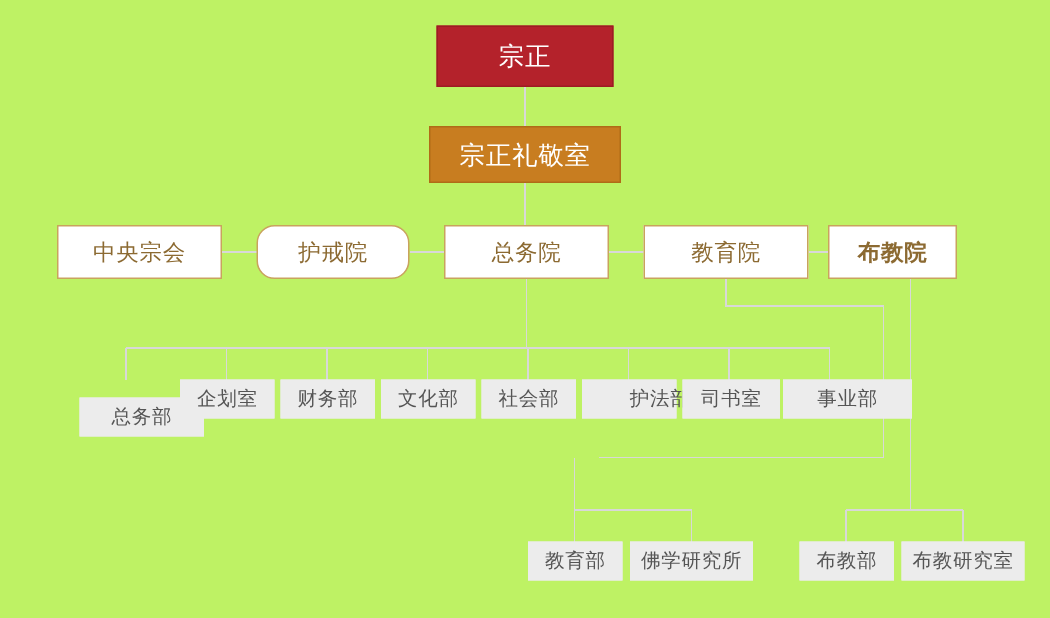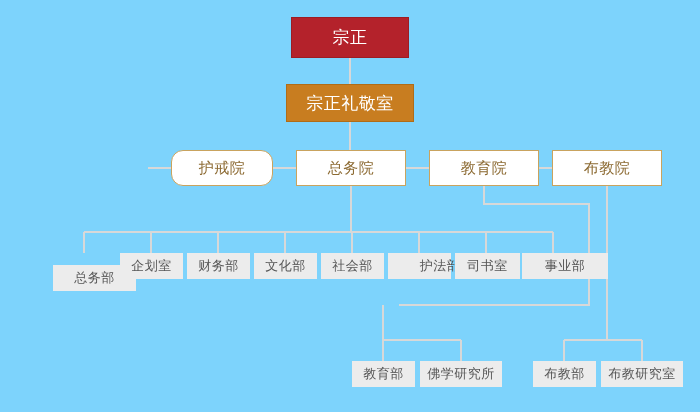--- a/index.html
+++ b/index.html
@@ -8,21 +8,21 @@
     padding: 0;
     background: #ffffff;
   }
   body {
     font-family: "Liberation Sans", "DejaVu Sans", sans-serif;
   }
   #chart-canvas {
     position: relative;
     width: 700px;
     height: 412px;
-    background: #7dd3fc;
+    background: #bef264;
     overflow: hidden;
   }
   #connector-layer {
     position: absolute;
     left: 0;
     top: 0;
     width: 700px;
     height: 412px;
     pointer-events: none;
   }
@@ -112,34 +112,37 @@
   </svg>
 
   <div class="node root" style="left:291px; top:17px; width:118px; height:41px;">
     <span>宗正</span>
   </div>
 
   <div class="node office" style="left:286px; top:84px; width:128px; height:38px;">
     <span>宗正礼敬室</span>
   </div>
 
+  <div class="node division" style="left:38px; top:150px; width:110px; height:36px;">
+    <span>中央宗会</span>
+  </div>
 
   <div class="node division" style="left:171px; top:150px; width:102px; height:36px;border-radius:12px;">
     <span>护戒院</span>
   </div>
 
   <div class="node division" style="left:296px; top:150px; width:110px; height:36px;">
     <span>总务院</span>
   </div>
 
   <div class="node division" style="left:429px; top:150px; width:110px; height:36px;">
     <span>教育院</span>
   </div>
 
-  <div class="node division" style="left:552px; top:150px; width:110px; height:36px;">
+  <div class="node division" style="left:552px; top:150px; width:86px; height:36px;font-weight:bold;">
     <span>布教院</span>
   </div>
 
   <div class="node dept" style="left:53px; top:253px; width:83px; height:26px;margin-top:12px;">
     <span>总务部</span>
   </div>
 
   <div class="node dept" style="left:120px; top:253px; width:63px; height:26px;">
     <span>企划室</span>
   </div>

